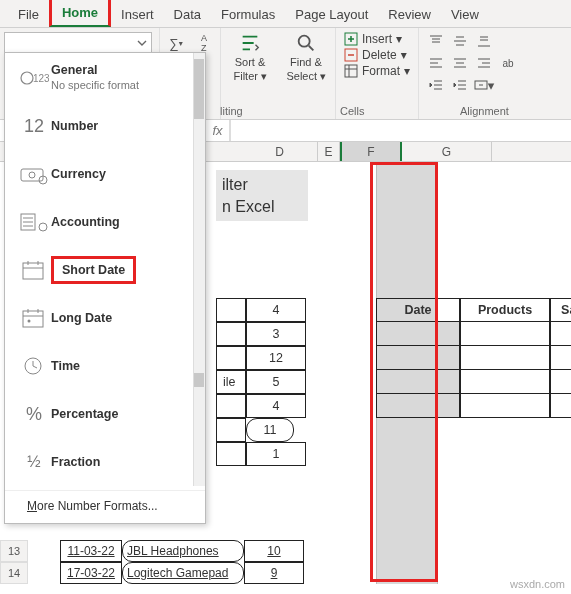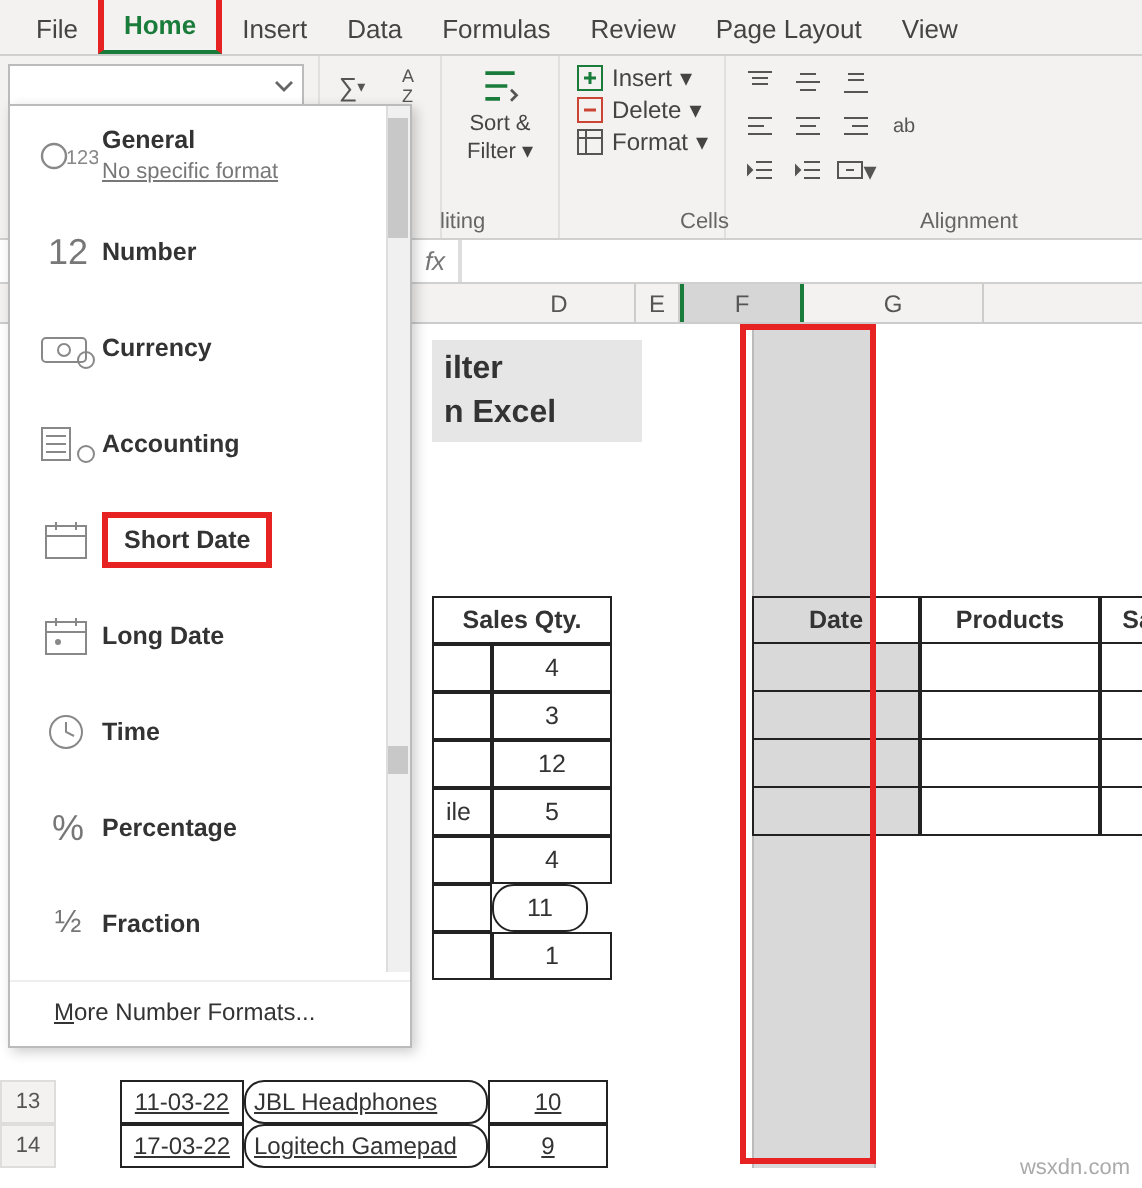--- a/index.html
+++ b/index.html
@@ -119,28 +119,28 @@
   .nf-scrollbar{
     position:absolute;right:0;top:0;bottom:0;width:12px;background:#f0f0f0;border-left:1px solid #ddd;
   }
   .nf-thumb{position:absolute;right:1px;width:10px;background:#c8c8c8;}
   .nf-item{
     display:flex;align-items:center;padding:10px 14px 10px 12px;
     cursor:pointer;
   }
   .nf-ico{width:34px;height:28px;display:flex;align-items:center;justify-content:center;color:#555;}
   .nf-txt b{font-size:12.5px;font-weight:600;color:#333;display:block;}
-  .nf-txt span{font-size:11px;color:#777;text-decoration:underline;}
+  .nf-txt span{font-size:11px;color:#777;}
   .nf-more{
     padding:8px 10px 6px 22px;font-size:12px;color:#333;border-top:1px solid #eee;margin-top:4px;
   }
   .nf-more u{text-decoration:underline;}
   .title-block{
-    position:absolute;left:216px;top:170px;width:105px;
-    font-size:16px;font-weight:700;color:#333;line-height:1.35;
+    position:absolute;left:216px;top:170px;width:92px;
+    font-size:16px;font-weight:400;color:#333;line-height:1.35;
     background:#e6e6e6;padding:4px 6px;
   }
   .data-table{
     position:absolute;left:216px;top:298px;
   }
   .dt-th, .dt-td{
     border:1px solid #222;display:flex;align-items:center;justify-content:center;
     font-size:12.5px;padding:0 6px;height:24px;
   }
   .dt-th{font-weight:700;background:#fff;}
@@ -178,22 +178,22 @@
 </style>
 </head>
 <body>
 
 <div class="tabs">
   <div class="tab">File</div>
   <div class="tab active red-box">Home</div>
   <div class="tab">Insert</div>
   <div class="tab">Data</div>
   <div class="tab">Formulas</div>
+  <div class="tab">Page Layout</div>
   <div class="tab">Review</div>
-  <div class="tab">Page Layout</div>
   <div class="tab">View</div>
 </div>
 
 <div class="ribbon">
   <div class="ribbon-left">
     <div class="num-dd">
       <span></span>
       <svg width="10" height="10" viewBox="0 0 10 10">
           <path d="M1 3l4 4 4-4" fill="none" stroke="#666" stroke-width="1.4"></path>
         </svg>
@@ -219,20 +219,28 @@
   </div>
   <div class="editing">
     <div class="big-btn">
       <svg viewBox="0 0 24 24">
           <path d="M4 5h16M4 12h12M4 19h8" stroke="#1a7c3a" stroke-width="2"></path>
           <path d="M18 14l3 3-3 3" stroke="#555" fill="none" stroke-width="1.5"></path>
         </svg>
       <span>Sort &amp;</span>
       <span>Filter ▾</span>
     </div>
+    <div class="big-btn">
+      <svg viewBox="0 0 24 24">
+          <circle cx="10" cy="10" r="6" fill="none" stroke="#555" stroke-width="2"></circle>
+          <path d="M15 15l5 5" stroke="#555" stroke-width="2"></path>
+        </svg>
+      <span>Find &amp;</span>
+      <span>Select ▾</span>
+    </div>
   </div>
   <div class="cells">
     <div class="cell-line">
       <svg viewBox="0 0 14 14">
           <rect x="1" y="1" width="12" height="12" fill="none" stroke="#1a7c3a"></rect>
           <path d="M7 4v6M4 7h6" stroke="#1a7c3a" stroke-width="1.5"></path>
         </svg>
       <span>Insert</span> ▾
     </div>
     <div class="cell-line">
@@ -419,23 +427,20 @@
     <span><u>M</u>ore Number Formats...</span>
   </div>
 </div>
 
 <div class="title-block" style="z-index:3;">
   <div>ilter</div>
   <div>n Excel</div>
 </div>
 
 <div class="data-table" style="z-index:3;">
-  <div class="dt-row">
-    <div class="dt-th dt-c1" style="width:90px;">Sales Qty.</div>
-  </div>
   <div id="lt-rows">
       <div class="dt-row">
         <div class="dt-td" style="width: 30px; justify-content: flex-start;"></div>
         <div class="dt-td" style="width: 60px;">4</div>
       </div>
       <div class="dt-row">
         <div class="dt-td" style="width: 30px; justify-content: flex-start;"></div>
         <div class="dt-td" style="width: 60px;">3</div>
       </div>
       <div class="dt-row">

